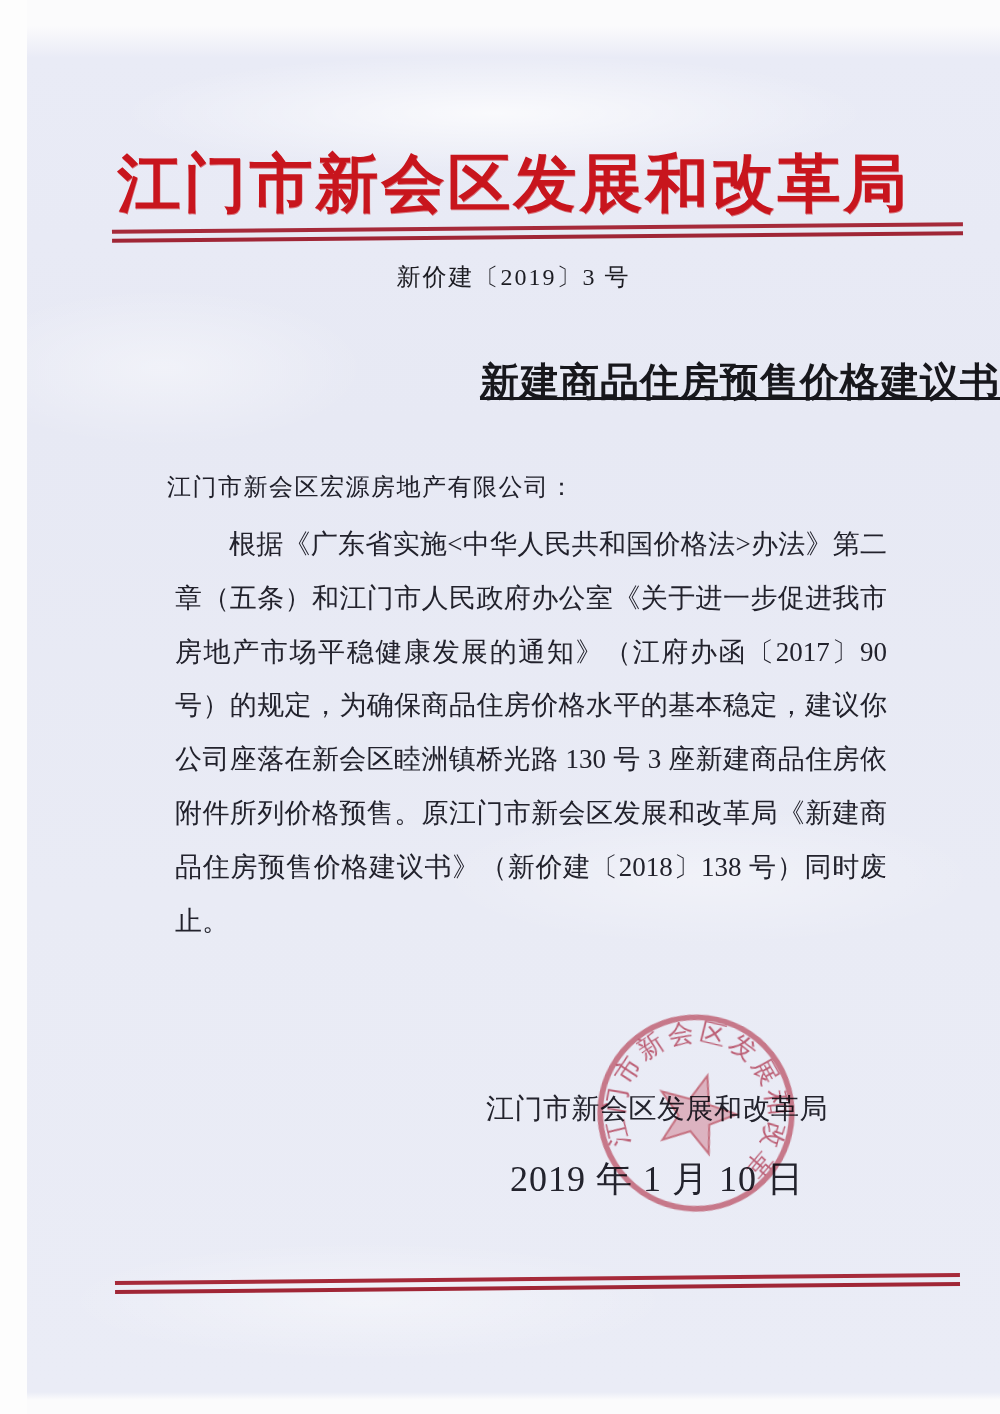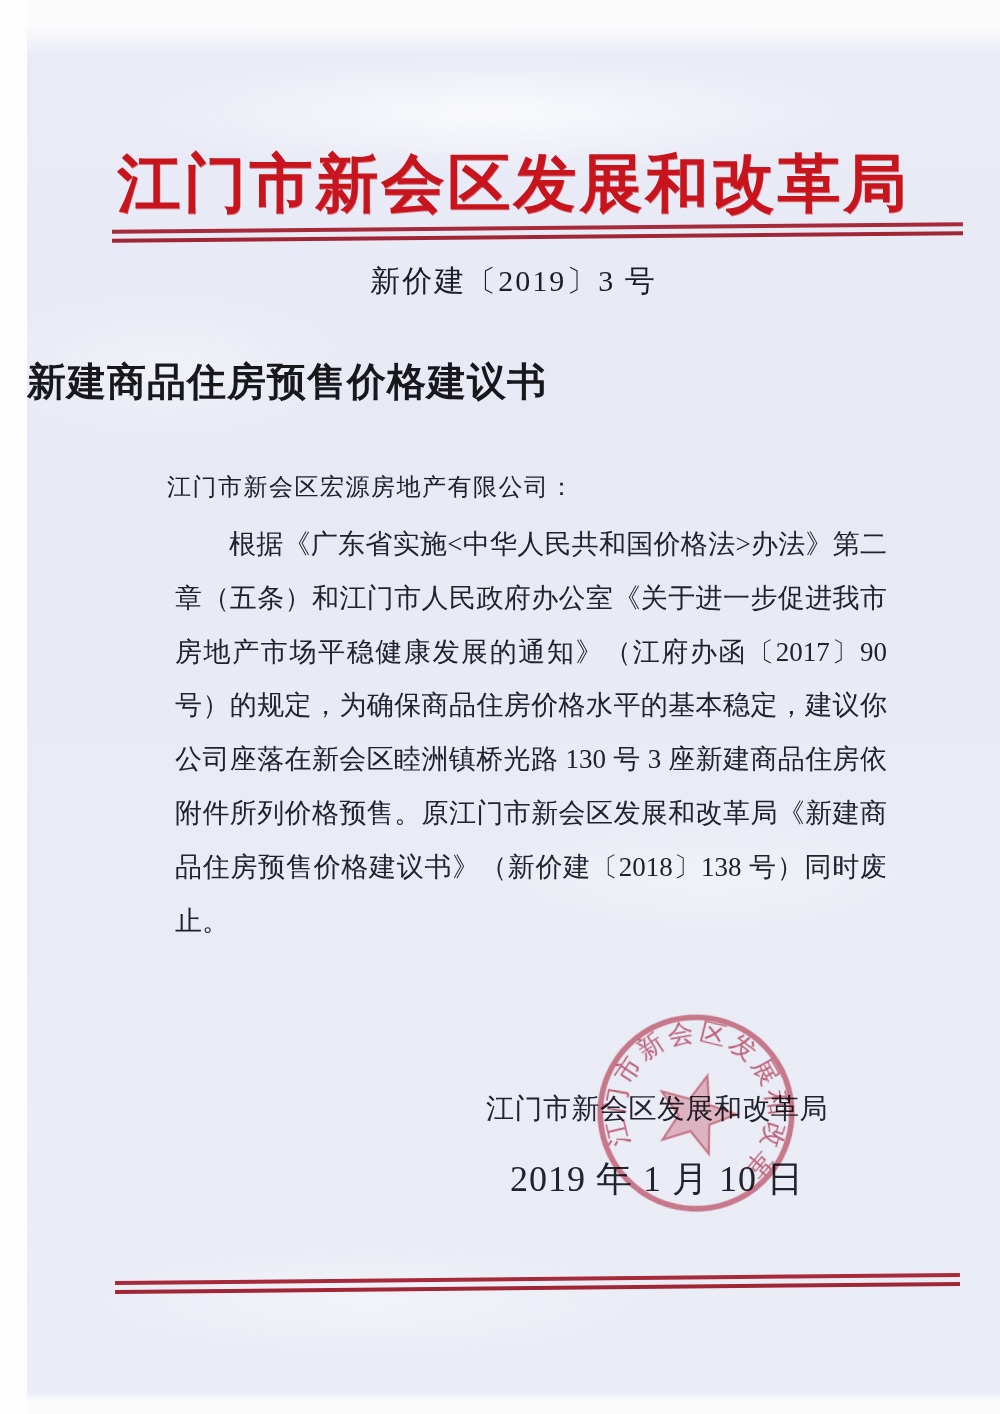--- a/index.html
+++ b/index.html
@@ -36,28 +36,29 @@
     position: absolute;
     height: 13px;
     border-top: 4px solid #a62a3a;
     border-bottom: 4px solid #a02636;
   }
   .red-rule.top-rule    { top: 226px; left: 85px; width: 851px; transform: rotate(-0.5deg); }
   .red-rule.bottom-rule { top: 1277px; left: 88px; width: 845px; transform: rotate(-0.55deg); }
   .doc-number {
     position: absolute; top: 261px; left: 0; right: 0;
     text-align: center;
-    font-size: 30px; color: #1c1c22; letter-spacing: 2px;
+    font-size: 24px; color: #1c1c22; letter-spacing: 2px;
   }
   .doc-title {
     position: absolute; top: 355px; left: 0; right: 0;
-    text-align: left;
+    text-align: right;
     font-size: 39px; font-weight: bold;
     color: #17171c; letter-spacing: 1px;
     white-space: nowrap;
+    text-decoration: underline;
   }
   .salutation {
     position: absolute; top: 471px; left: 140px;
     font-size: 24px; color: #20202a; letter-spacing: 1.5px;
     white-space: nowrap;
   }
   .body-paragraph {
     position: absolute; top: 518px; left: 148px; width: 712px;
     font-size: 27px; line-height: 53.8px;
     color: #22222c;

